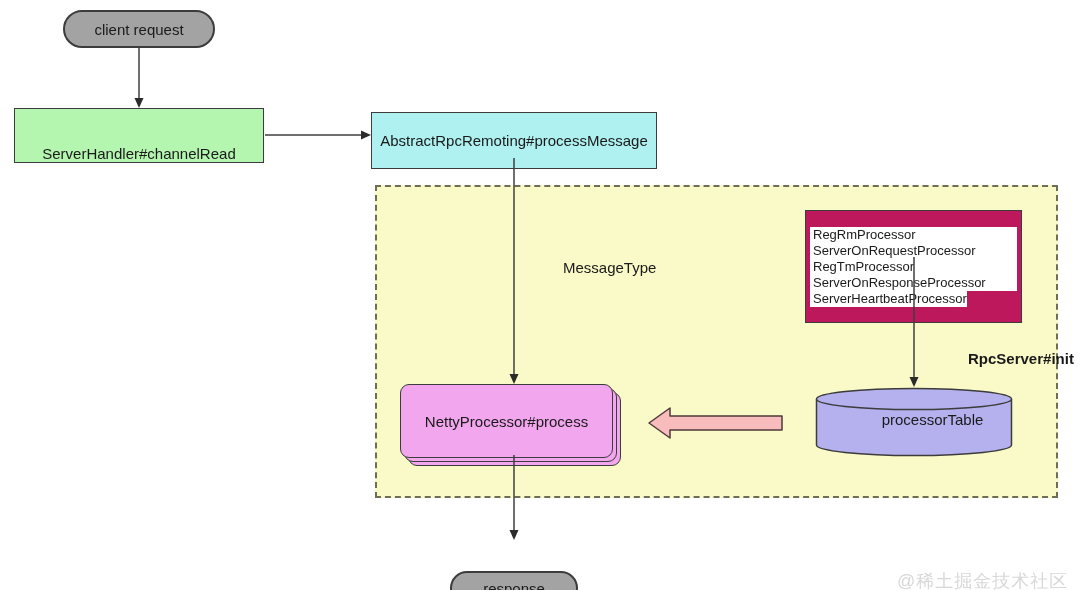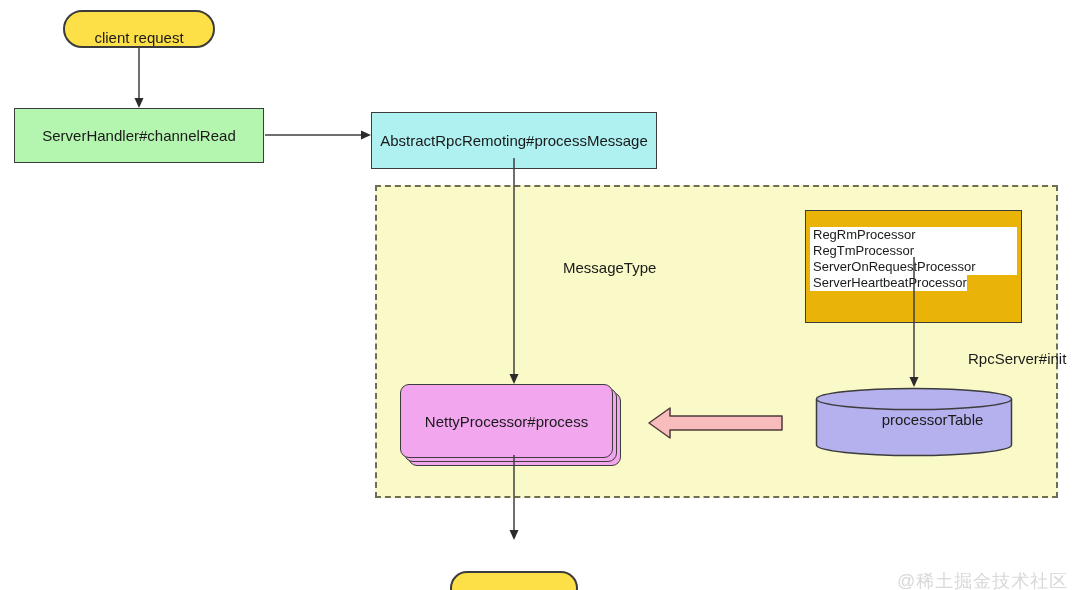--- a/index.html
+++ b/index.html
@@ -19,42 +19,41 @@
     display: flex;
     align-items: center;
     justify-content: center;
     font-size: 15px;
     color: #1a1a1a;
     border: 1.5px solid #3c3c3c;
     text-align: center;
   }
 
   .pill {
-    background: #fde047;
+    background: #a3a3a3;
     border-radius: 19px;
     border-width: 2px;
-    align-items: flex-end;
   }
   .pill-client { left: 63px; top: 10px; width: 152px; height: 38px; }
   .pill-response { left: 450px; top: 540px; width: 128px; height: 34px; border-radius: 17px; margin-top: 31px; }
 
-  .box-green { left: 14px; top: 108px; width: 250px; height: 55px; background: #b4f5b0; }
+  .box-green { left: 14px; top: 108px; width: 250px; height: 55px; background: #b4f5b0; align-items: flex-end; }
   .box-cyan  { left: 371px; top: 112px; width: 286px; height: 57px; background: #aff0f0; }
 
   .yellow-container {
     position: absolute;
     left: 375px; top: 185px; width: 683px; height: 313px;
     background: #fafac8;
     border: 2px dashed #6e6e57;
   }
 
   .list-box {
     position: absolute;
     left: 805px; top: 210px; width: 217px; height: 113px;
-    background: #eab308;
+    background: #be185d;
     border: 1.5px solid #3c3c3c;
     padding: 16px 4px 0 4px;
   }
   .list-line {
     background: #ffffff;
     font-size: 13px;
     line-height: 16px;
     color: #1a1a1a;
     padding-left: 3px;
     white-space: nowrap;
@@ -84,21 +83,21 @@
   }
 
   .float-label {
     position: absolute;
     font-size: 15px;
     color: #1a1a1a;
     white-space: nowrap;
     margin-left: 39px;
   }
   .label-message-type { left: 524px; top: 259px; }
-  .label-rpc-init    { left: 929px; top: 350px; }
+  .label-rpc-init    { left: 929px; top: 350px; font-weight: bold; }
 
   .watermark {
     position: absolute;
     left: 897px; top: 549px;
     font-size: 18px;
     color: #d8d8d8;
     letter-spacing: 1px;
     white-space: nowrap;
     margin-top: 20px;
   }
@@ -124,22 +123,23 @@
   <div class="node box-green">
     <span>ServerHandler#channelRead</span>
   </div>
 
   <div class="node box-cyan">
     <span>AbstractRpcRemoting#processMessage</span>
   </div>
 
   <div class="list-box">
     <div class="list-line">RegRmProcessor</div>
+    <div class="list-line">ServerOnRequestProcessor</div>
     <div class="list-line">RegTmProcessor</div>
-    <div class="list-line">ServerOnRequestProcessor</div>
+    <div class="list-line">ServerOnResponseProcessor</div>
     <div class="list-line last">ServerHeartbeatProcessor</div>
   </div>
 
   <div class="cylinder-wrap">
     <svg width="198" height="70" viewBox="0 0 198 70">
       <path d="M 1.5 12 L 1.5 58 A 97.5 10.5 0 0 0 196.5 58 L 196.5 12" fill="#b5b0ee" stroke="#3c3c3c" stroke-width="1.5"></path>
       <ellipse cx="99" cy="12" rx="97.5" ry="10.5" fill="#b5b0ee" stroke="#3c3c3c" stroke-width="1.5"></ellipse>
     </svg>
     <div class="cylinder-label">processorTable</div>
   </div>

